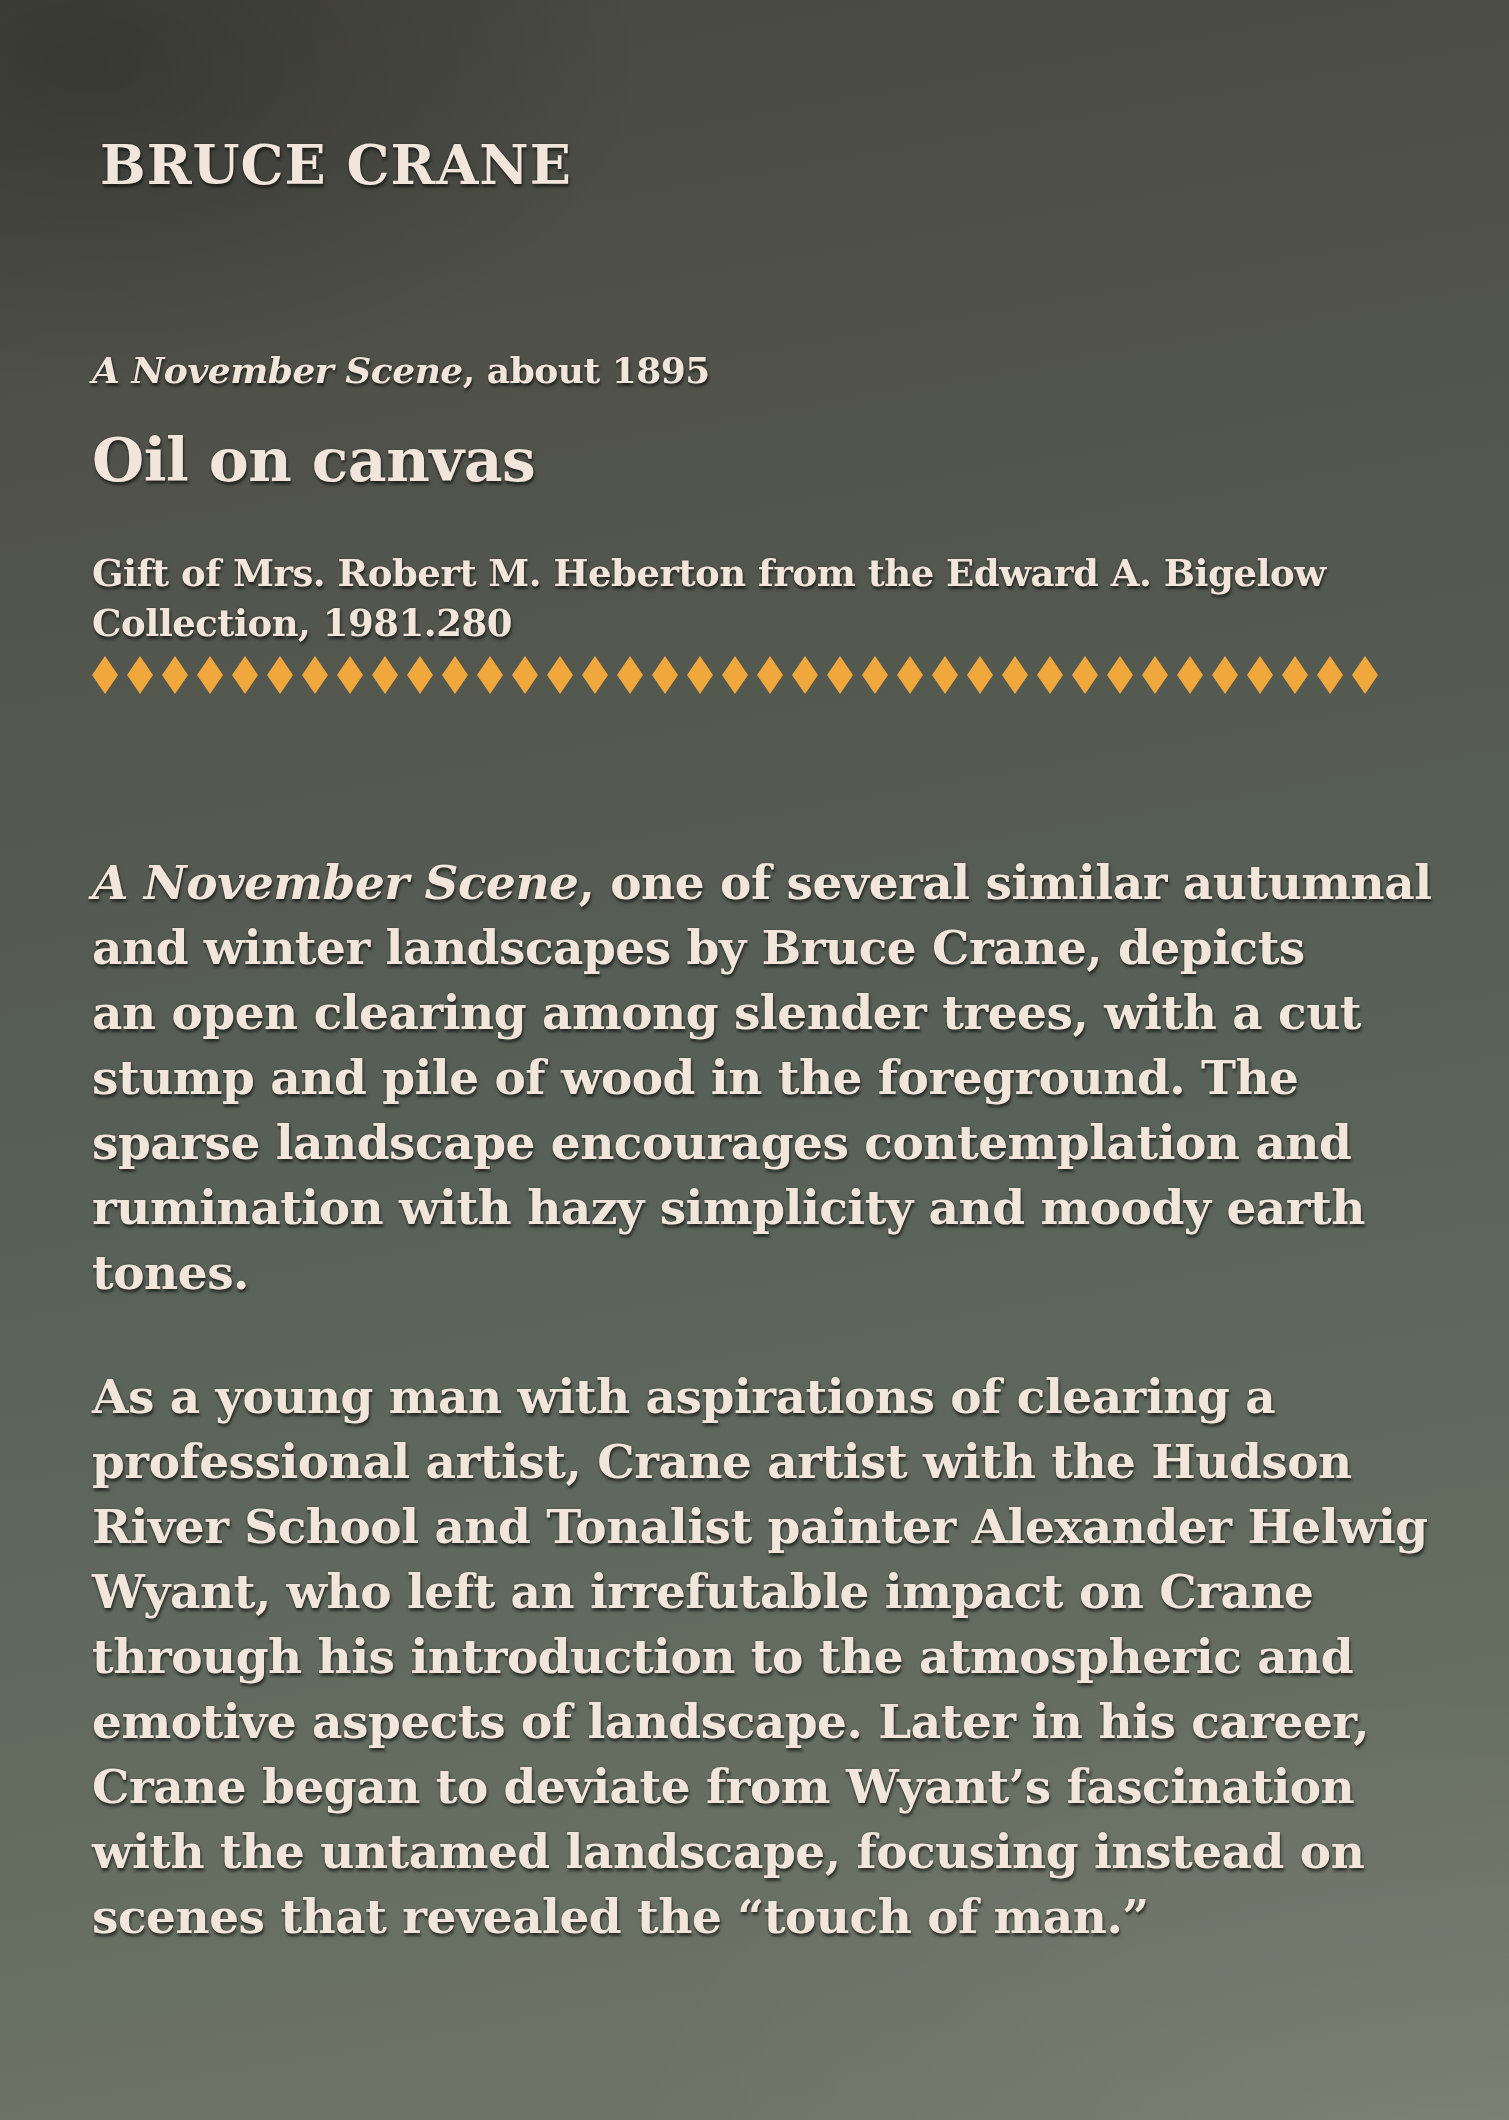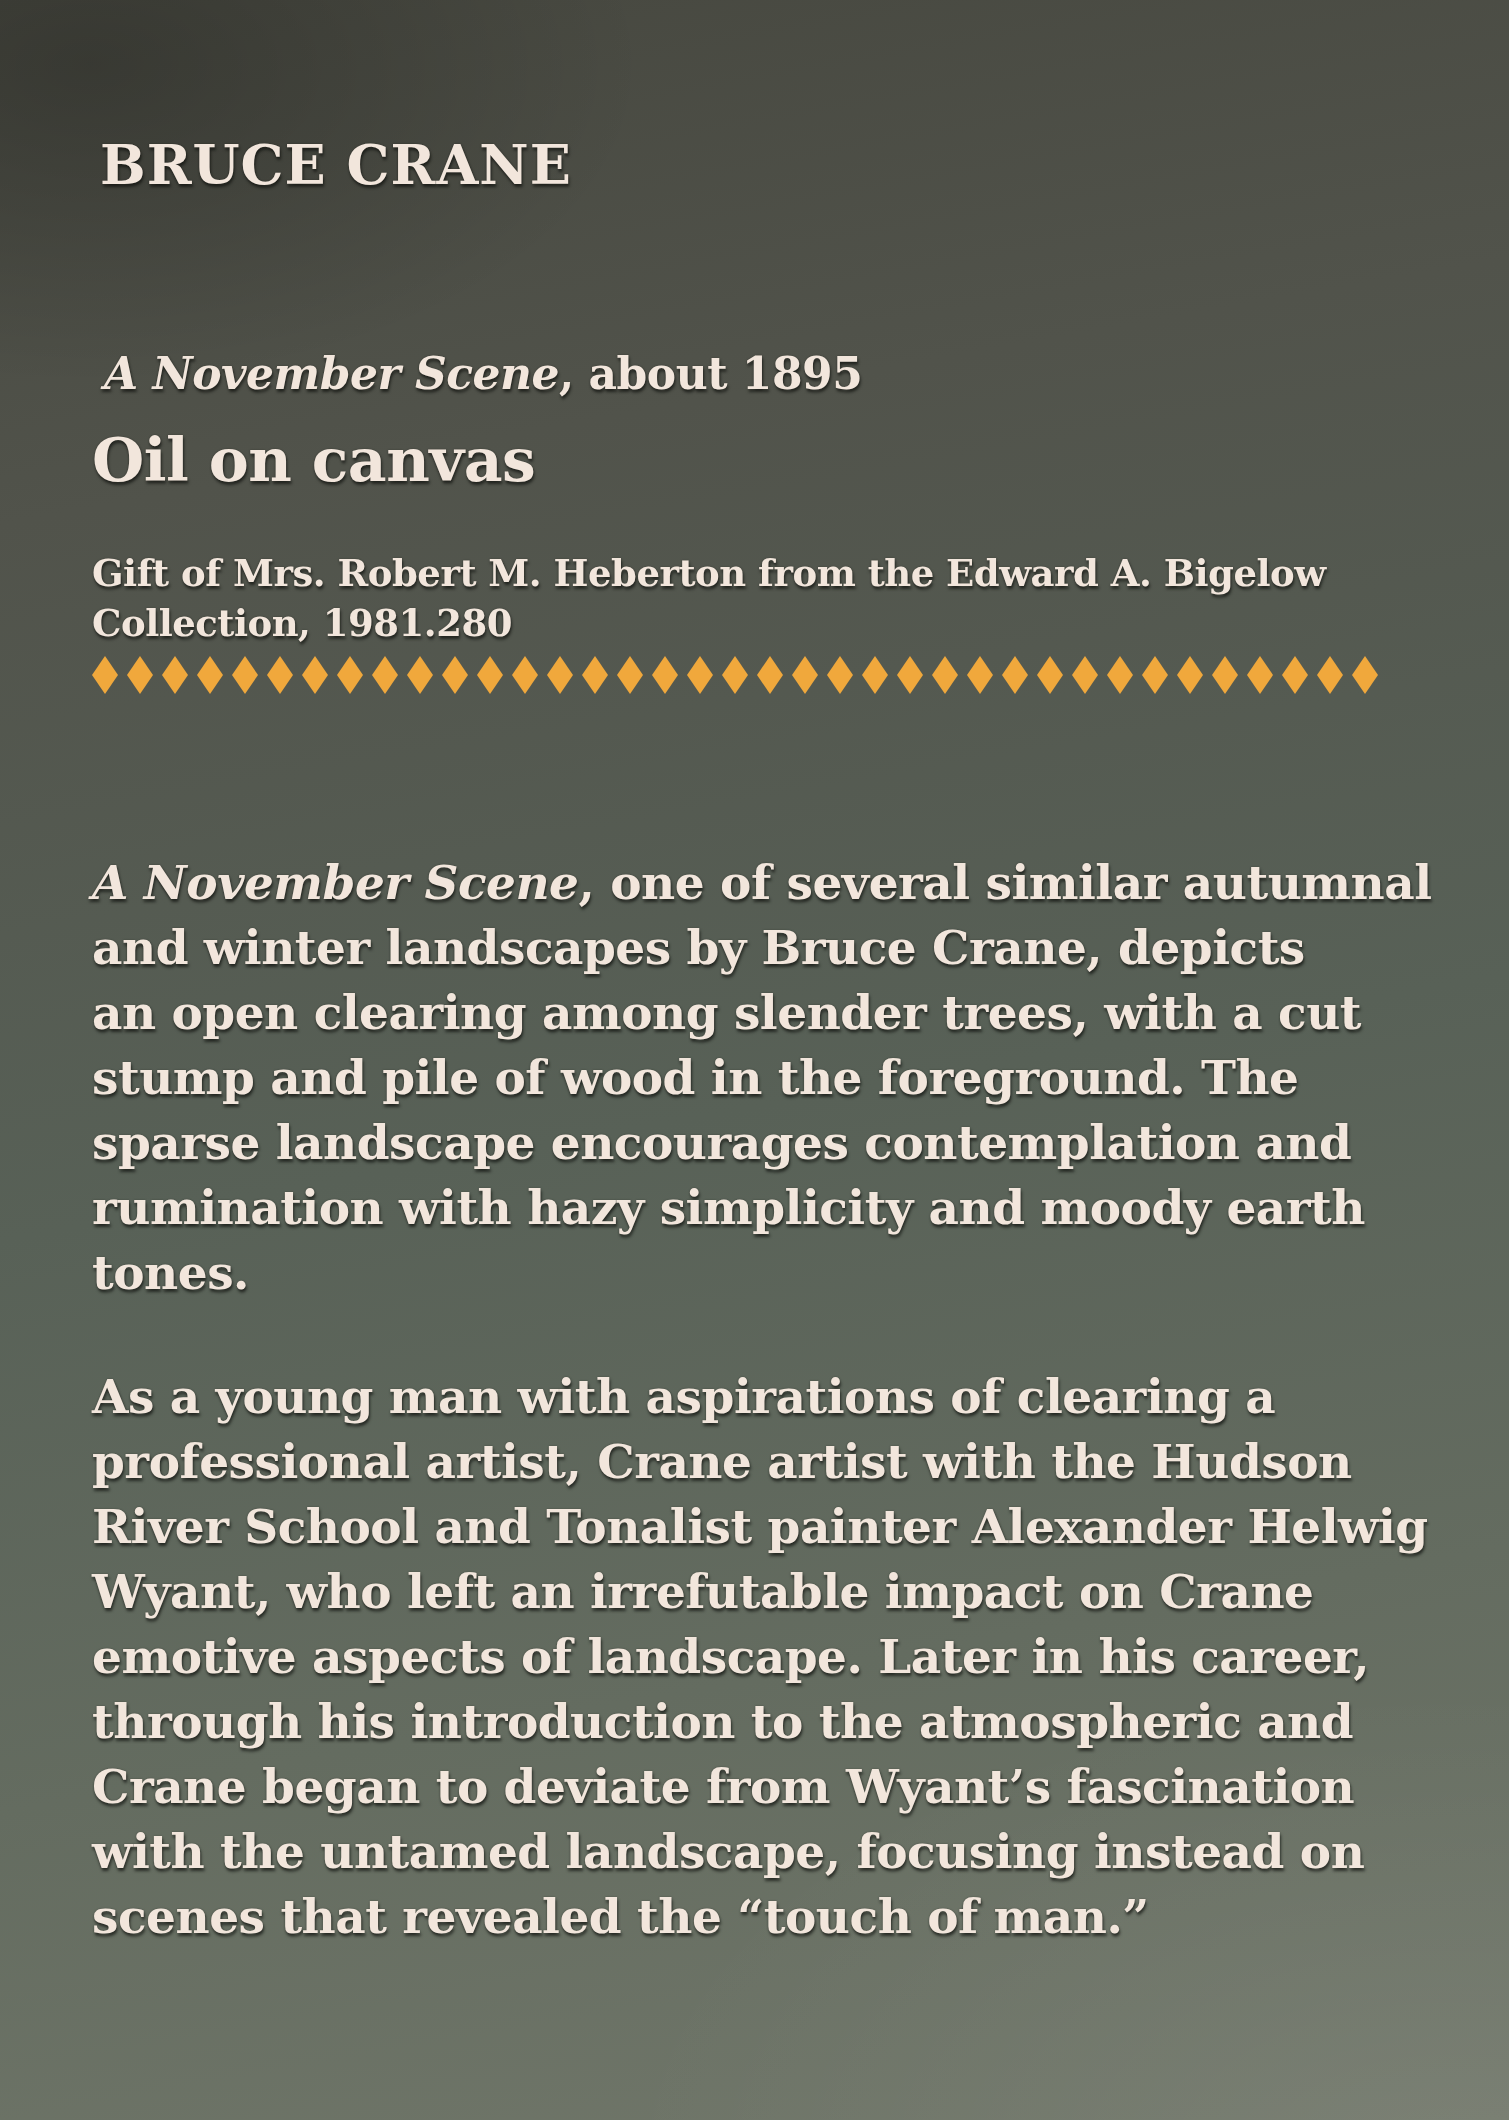--- a/index.html
+++ b/index.html
@@ -24,21 +24,21 @@
   }
 
   .abs { position: absolute; left: 92px; line-height: 1; }
 
   .shadowed {
     text-shadow: 1px 3px 3px rgba(12,14,10,0.65), 0 0 2px rgba(12,14,10,0.35);
   }
 
   #artist-name   { top: 138px;  font-size: 54px; letter-spacing: 1px; margin-left: 8px; }
   #artist-dates  { top: 218px;  font-size: 44px; letter-spacing: -0.5px; }
-  #title-line    { top: 352px;  font-size: 44px; letter-spacing: -0.5px; margin-left: 12px; }
+  #title-line    { top: 352px;  font-size: 36px; letter-spacing: -0.5px; }
   #medium        { top: 430px;  font-size: 60px; letter-spacing: -0.5px; }
   #credit        { top: 548px;  font-size: 37px; line-height: 50px; letter-spacing: -0.5px; }
 
   .italic { font-style: italic; }
 
   #diamond-row {
     top: 656px;
     display: flex;
     gap: 9px;
     align-items: center;
@@ -124,20 +124,20 @@
       <div class="text-line"><span>sparse landscape encourages contemplation and</span></div>
       <div class="text-line"><span>rumination with hazy simplicity and moody earth</span></div>
       <div class="text-line"><span>tones.</span></div>
     </div>
 
   <div id="para2" class="abs para shadowed">
       <div class="text-line"><span>As a young man with aspirations of clearing a</span></div>
       <div class="text-line"><span>professional artist, Crane artist with the Hudson</span></div>
       <div class="text-line"><span>River School and Tonalist painter Alexander Helwig</span></div>
       <div class="text-line"><span>Wyant, who left an irrefutable impact on Crane</span></div>
+      <div class="text-line"><span>through his introduction to the atmospheric and</span></div>
       <div class="text-line"><span>emotive aspects of landscape. Later in his career,</span></div>
-      <div class="text-line"><span>through his introduction to the atmospheric and</span></div>
       <div class="text-line"><span>Crane began to deviate from Wyant’s fascination</span></div>
       <div class="text-line"><span>with the untamed landscape, focusing instead on</span></div>
       <div class="text-line"><span>scenes that revealed the “touch of man.”</span></div>
     </div>
 
 </div>
 
 </body></html>

